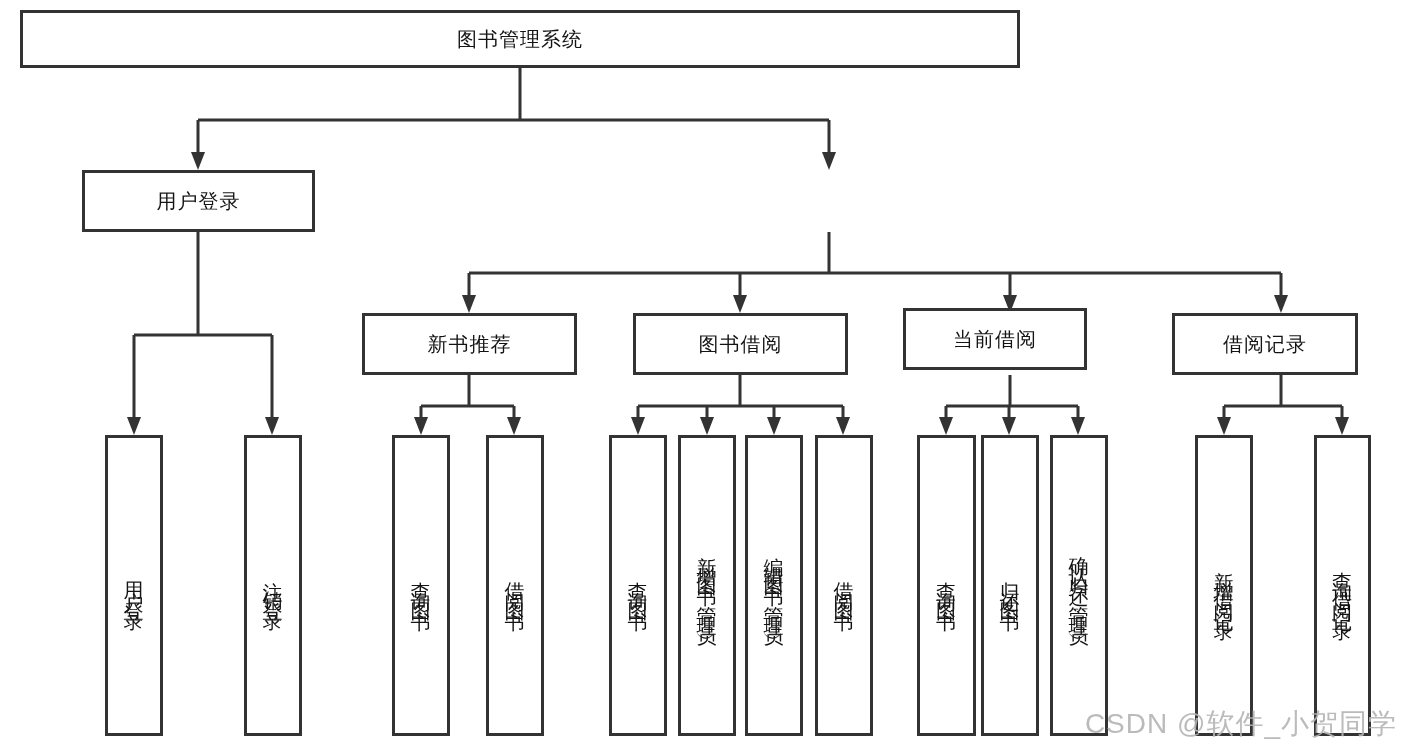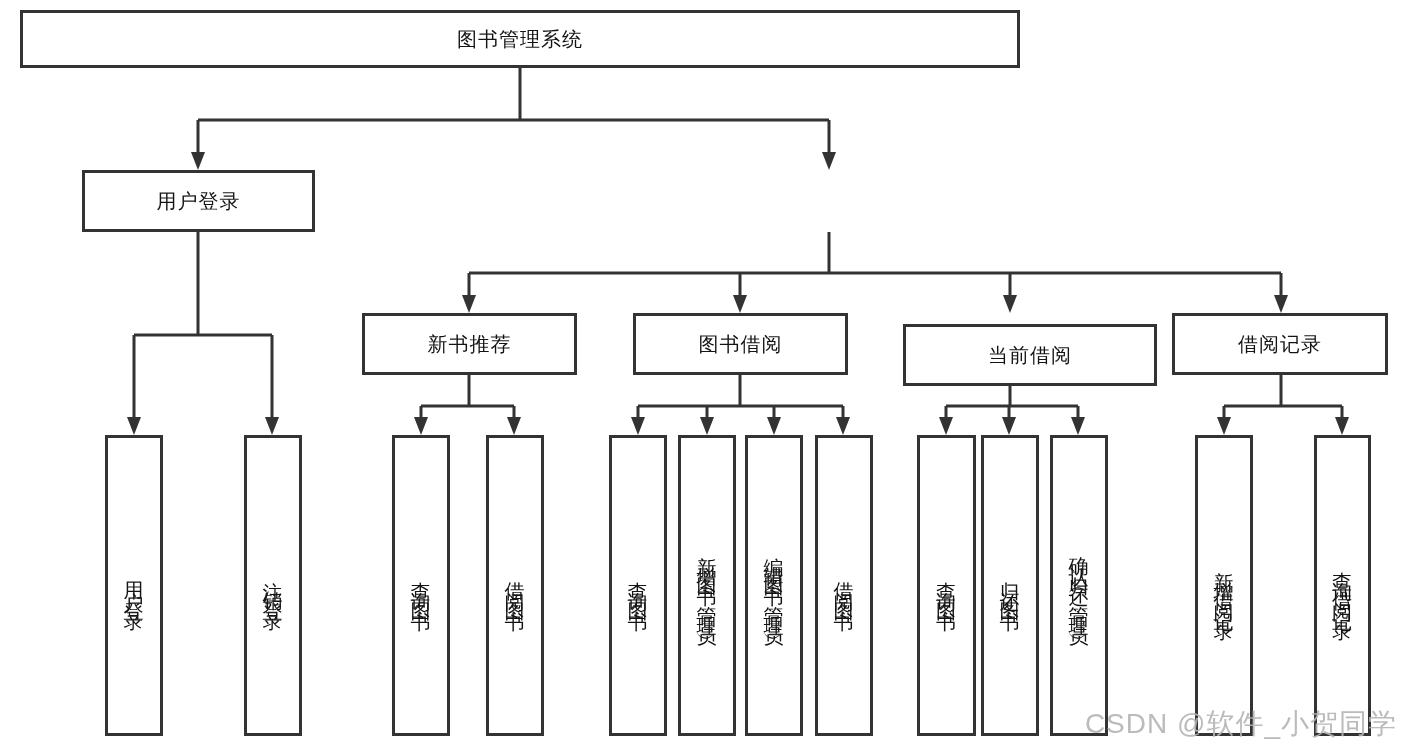--- a/index.html
+++ b/index.html
@@ -71,22 +71,22 @@
       <polygon points="1335,417 1349,417 1342,435"></polygon>
     </g>
   </svg>
 
   <div class="node" style="left:20px; top:10px; width:1000px; height:58px;">图书管理系统</div>
 
   <div class="node" style="left:82px; top:170px; width:233px; height:62px;">用户登录</div>
 
   <div class="node" style="left:362px; top:313px; width:215px; height:62px;">新书推荐</div>
   <div class="node" style="left:633px; top:313px; width:215px; height:62px;">图书借阅</div>
-  <div class="node" style="left:903px; top:324px; width:254px; height:62px;">当前借阅</div>
-  <div class="node" style="left:1172px; top:313px; width:216px; height:62px;">借阅记录</div>
+  <div class="node" style="left:903px; top:308px; width:184px; height:62px;">当前借阅</div>
+  <div class="node" style="left:1172px; top:313px; width:186px; height:62px;">借阅记录</div>
 
   <div class="vnode" style="left:105px; top:435px; width:58px; height:301px;">用户登录</div>
   <div class="vnode" style="left:244px; top:435px; width:58px; height:301px;">注销登录</div>
 
   <div class="vnode" style="left:392px; top:435px; width:58px; height:301px;">查询图书</div>
   <div class="vnode" style="left:486px; top:435px; width:58px; height:301px;">借阅图书</div>
 
   <div class="vnode" style="left:609px; top:435px; width:58px; height:301px;">查询图书</div>
   <div class="vnode" style="left:678px; top:435px; width:58px; height:301px;">新增图书（管理员）</div>
   <div class="vnode" style="left:745px; top:435px; width:58px; height:301px;">编辑图书（管理员）</div>

